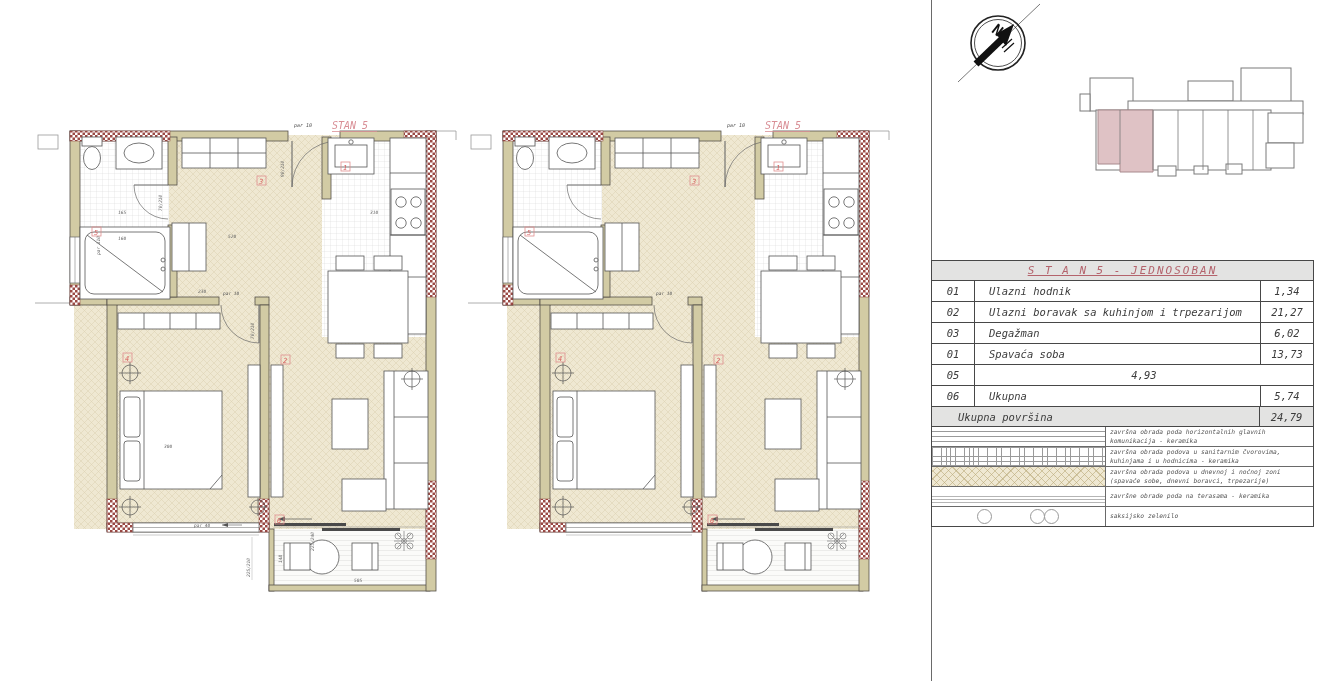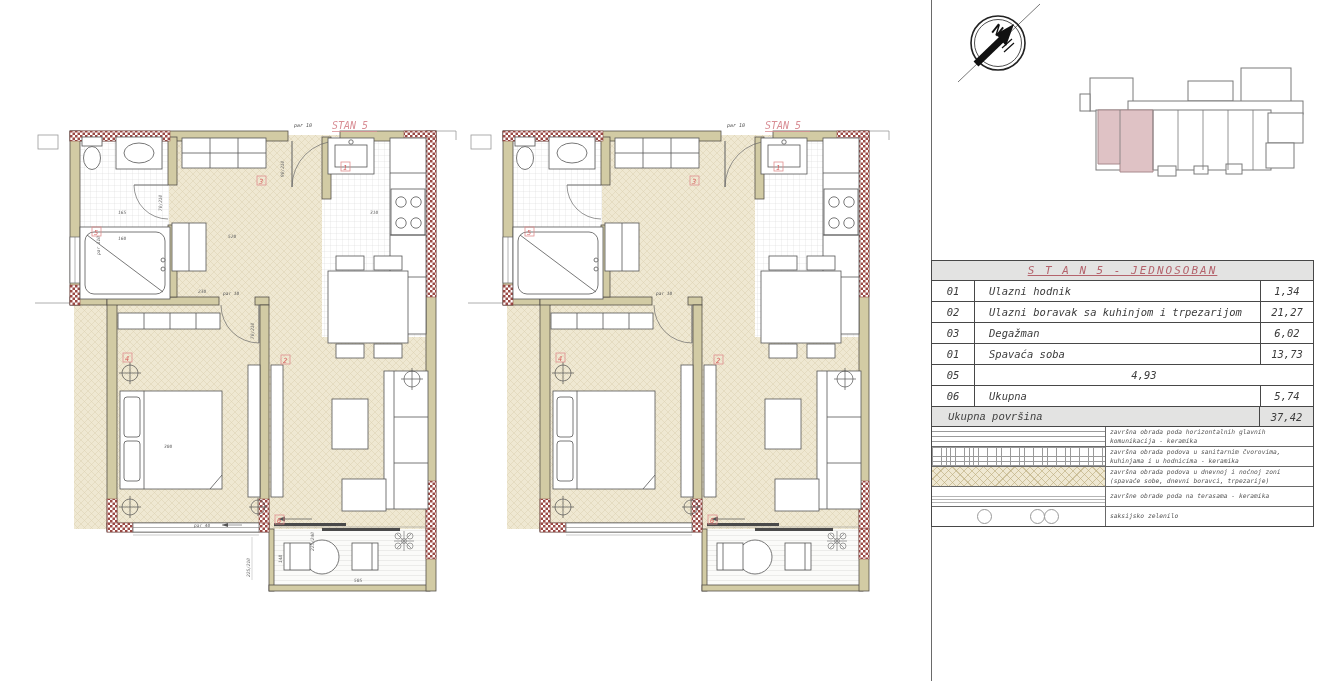--- a/index.html
+++ b/index.html
@@ -12,21 +12,21 @@
   .areatable{left:931px;top:260px;width:381px;border:1px solid #474747;border-top:1.4px solid #474747;
              font-style:italic;color:#3c3c3c;background:#fff;}
   .t-title{height:19px;background:#e3e3e2;border-bottom:1px solid #474747;display:flex;
            align-items:center;justify-content:center;}
   .t-title span{color:#b4636c;font-size:11px;letter-spacing:2px;text-decoration:underline;}
   .t-row{height:20px;display:flex;border-bottom:1px solid #474747;font-size:10.5px;align-items:stretch;}
   .t-num{width:42px;display:flex;align-items:center;justify-content:center;border-right:1px solid #474747;}
   .t-name{width:286px;display:flex;align-items:center;padding-left:14px;border-right:1px solid #474747;box-sizing:border-box;}
   .t-area{flex:1;display:flex;align-items:center;justify-content:center;}
   .t-total{height:19px;background:#e3e3e2;display:flex;border-bottom:1px solid #474747;font-size:10.5px;}
-  .t-total .lbl{width:328px;display:flex;align-items:center;padding-left:16px;border-right:1px solid #474747;box-sizing:border-box;font-family:Liberation Mono, monospace;}
+  .t-total .lbl{width:328px;display:flex;align-items:center;padding-left:26px;border-right:1px solid #474747;box-sizing:border-box;}
   .t-total .val{flex:1;display:flex;align-items:center;justify-content:center;}
   
   .l-row{height:19px;display:flex;border-bottom:1px solid #6a6a6a;}
   .l-sw{width:173px;border-right:1px solid #6a6a6a;position:relative;background:#fff;}
   .l-tx{flex:1;font-size:6.3px;line-height:1.4;font-style:italic;color:#555;
         padding:1.5px 4px;box-sizing:border-box;display:flex;align-items:center;}
   .sw-lines{background:repeating-linear-gradient(to bottom,#fff 0 4.4px,#9a9a9a 4.4px 5px);}
   .sw-grid{background-image:repeating-linear-gradient(to right,#9a9a9a 0 0.7px,transparent 0.7px 4.6px),
            repeating-linear-gradient(to bottom,#9a9a9a 0 0.7px,transparent 0.7px 4.6px);}
   .sw-beige{background-color:#efe8d2;
@@ -601,21 +601,21 @@
       <div class="t-area">4,93</div>
     </div>
     <div class="t-row">
       <div class="t-num">06</div>
       <div class="t-name">Ukupna</div>
       <div class="t-area">5,74</div>
     </div>
 
     <div class="t-total">
       <div class="lbl">Ukupna površina</div>
-      <div class="val">37,42</div>
+      <div class="val">24,79</div>
     </div>
 
     <div class="l-row">
       <div class="l-sw sw-lines"></div>
       <div class="l-tx">završna obrada poda horizontalnih glavnih komunikacija - keramika</div>
     </div>
     <div class="l-row">
       <div class="l-sw sw-grid"></div>
       <div class="l-tx">završna obrada podova u sanitarnim čvorovima, kuhinjama i u hodnicima - keramika</div>
     </div>

